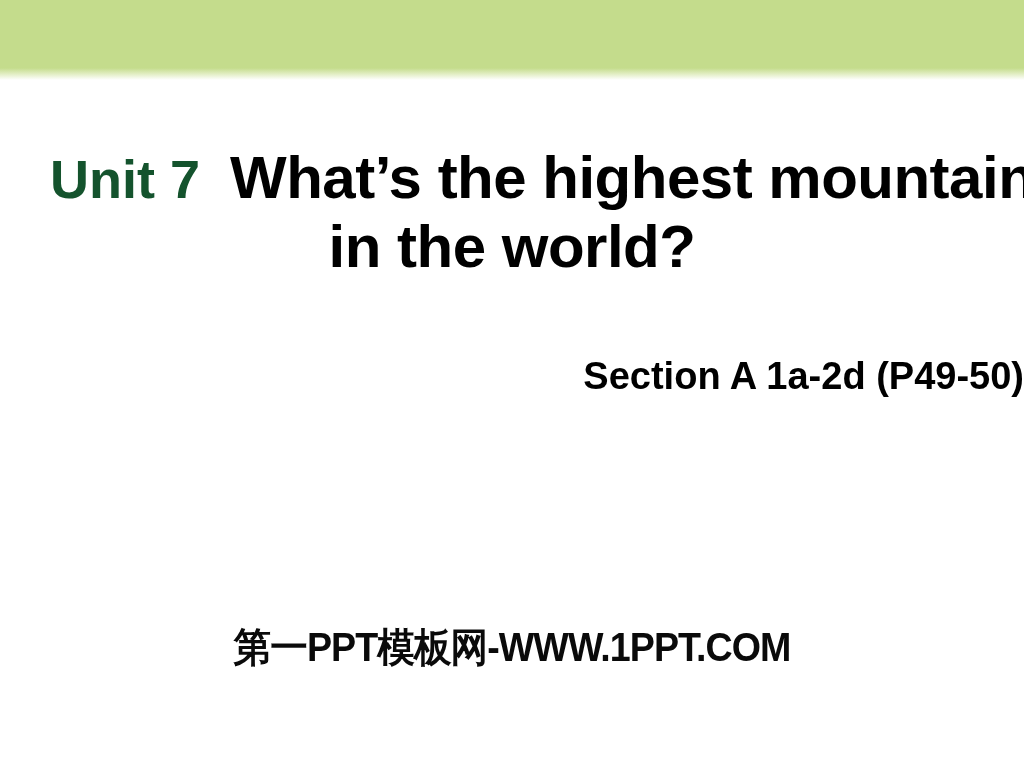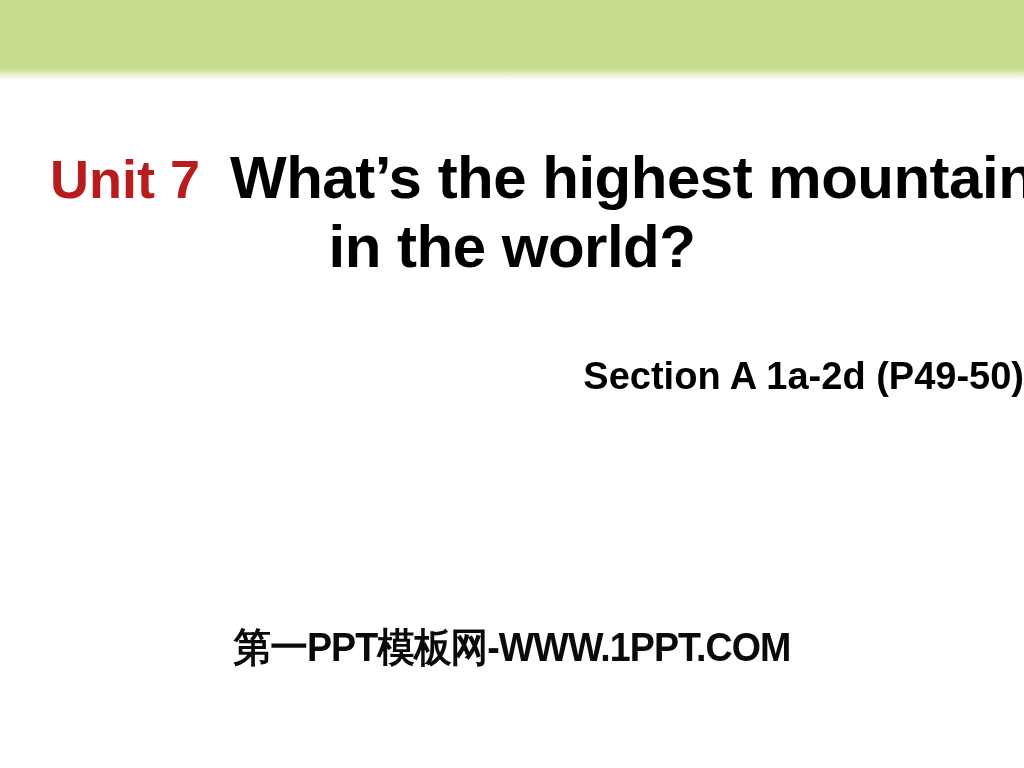--- a/index.html
+++ b/index.html
@@ -56,21 +56,21 @@
     letter-spacing: -0.5px;
     white-space: nowrap;
   }
   .title-line-1 {
     text-align: left;
     padding-left: 50px;
     box-sizing: border-box;
     width: 1024px;
   }
   .unit-label {
-    color: #b91c1c;
+    color: #14532d;
     font-weight: bold;
     font-size: 54px;
     letter-spacing: 0px;
   }
   .title-main {
     color: #000000;
   }
   .title-line-2 {
     text-align: center;
   }

